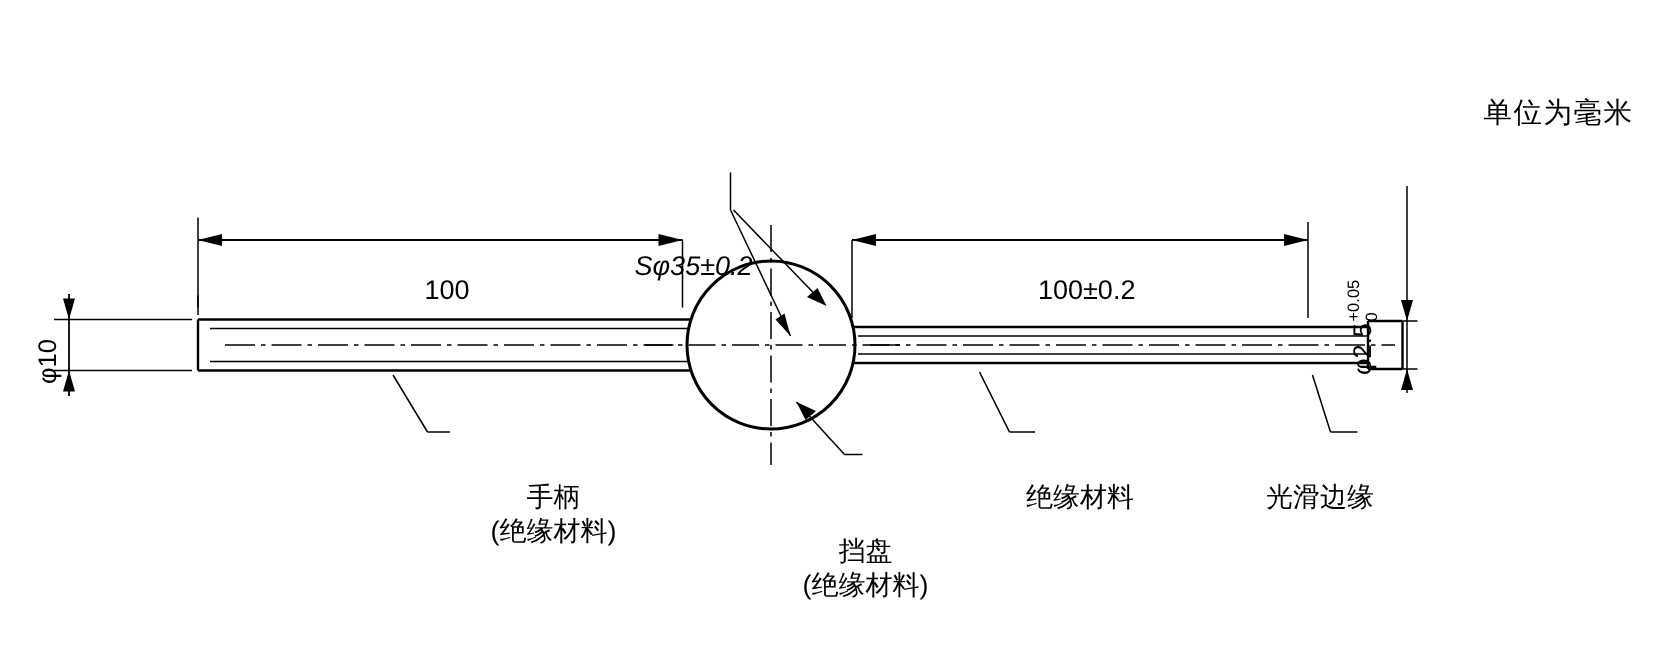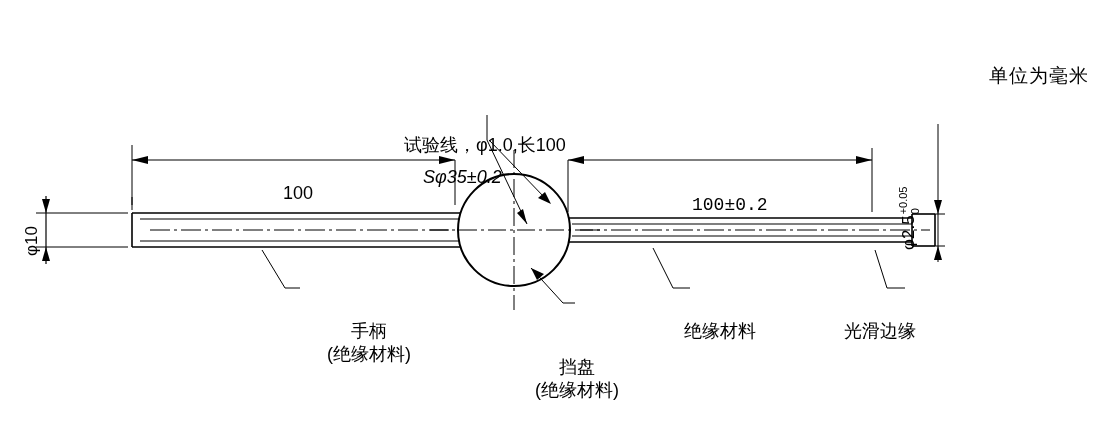--- a/index.html
+++ b/index.html
@@ -45,23 +45,22 @@
     font-size: 18px;
     font-style: italic;
   }
   .lbl-dim-100 {
     left: 283px;
     top: 134px;
     font-size: 18px;
   }
   .lbl-dim-100tol {
     left: 692px;
-    top: 146px;
-    font-size: 18px;
-    font-family: Liberation Mono, monospace;
+    top: 134px;
+    font-size: 18px;
   }
   .lbl-handle {
     left: 327px;
     top: 272px;
     font-size: 18px;
     text-align: center;
   }
   .lbl-disc {
     left: 535px;
     top: 308px;
@@ -191,21 +190,20 @@
       <line x1="673" y1="288" x2="653" y2="248" stroke-width="1"></line>
 
       <line x1="887" y1="288" x2="905" y2="288" stroke-width="1"></line>
       <line x1="887" y1="288" x2="875" y2="250" stroke-width="1"></line>
 
     </g>
   </svg>
 
   <div class="txt unit-note">单位为毫米</div>
 
-  <div class="txt lbl-testline">试验线，φ1.0,长100</div>
   <div class="txt lbl-sphere">Sφ35±0.2</div>
 
   <div class="txt lbl-dim-100">100</div>
   <div class="txt lbl-dim-100tol">100±0.2</div>
 
   <div class="txt lbl-handle">
     <div>手柄</div>
     <div>(绝缘材料)</div>
   </div>
 

